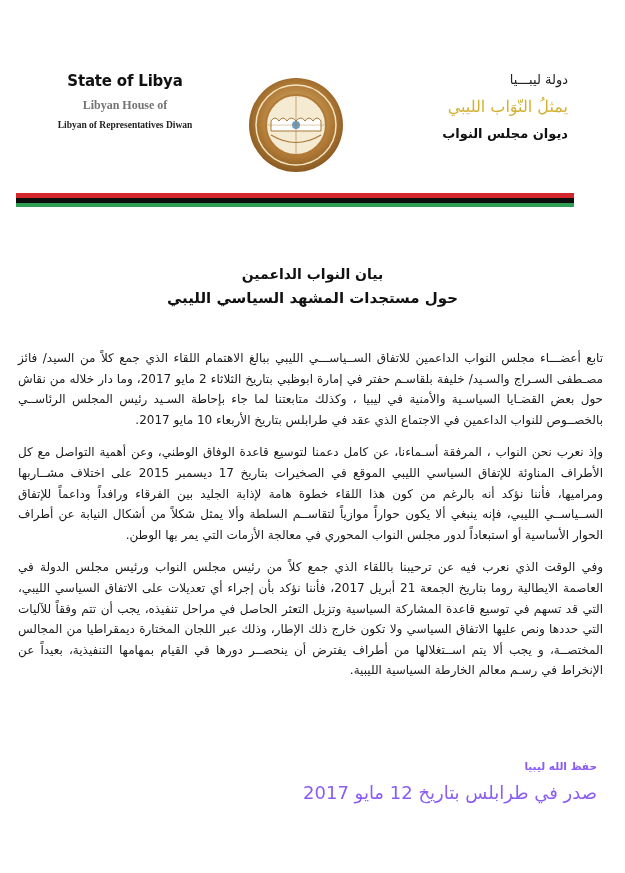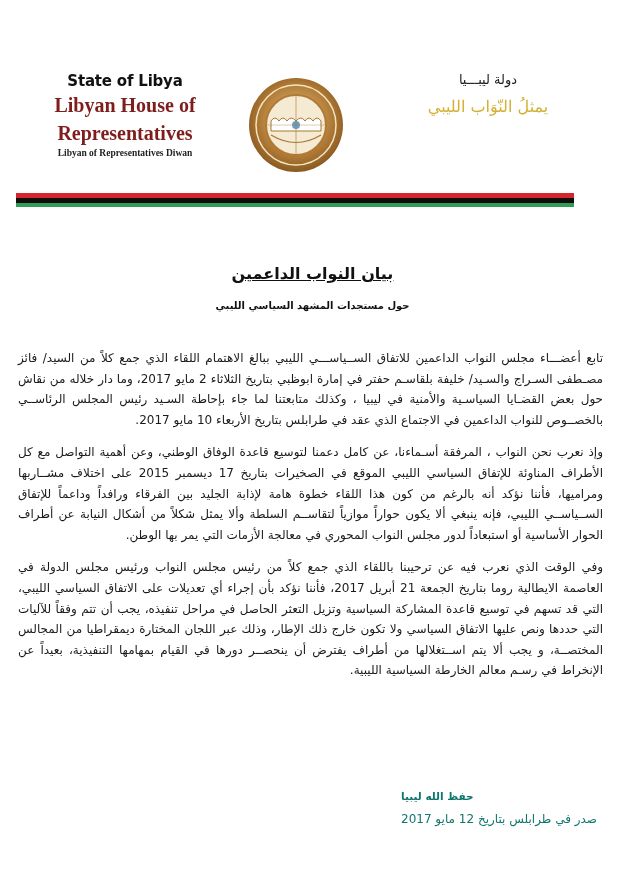--- a/index.html
+++ b/index.html
@@ -1,52 +1,51 @@
 <!DOCTYPE html>
 <html><head>
 <meta charset="utf-8">
 <style>
   html, body { margin: 0; padding: 0; background: #ffffff; }
   body { width: 625px; height: 873px; position: relative; overflow: hidden; color: #1a1a1a; }
   .letterhead { position: absolute; left: 0; top: 0; width: 625px; height: 215px; }
   .lh-en { position: absolute; left: 40px; top: 72px; width: 170px; text-align: center; }
   .lh-en .state { font-family: "DejaVu Sans", sans-serif; font-weight: bold; font-size: 15px; color: #111; letter-spacing: -0.2px; }
-  .lh-en .house { font-family: "Liberation Serif", serif; font-weight: bold; font-size: 20px; color: #7f1d1d; line-height: 26px; margin-top: 2px; }
+  .lh-en .house { font-family: "Liberation Serif", serif; font-weight: bold; font-size: 12px; color: #737373; line-height: 26px; margin-top: 2px; }
   .lh-en .diwan { font-family: "Liberation Serif", serif; font-weight: bold; font-size: 9.5px; color: #222; margin-top: 2px; }
   .seal { position: absolute; left: 247px; top: 75px; width: 98px; height: 100px; }
-  .lh-ar { position: absolute; left: 408px; top: 72px; width: 160px; text-align: center; direction: rtl; }
+  .lh-ar { position: absolute; left: 408px; top: 72px; width: 160px; text-align: right; direction: rtl; }
   .lh-ar .state-ar { font-family: "DejaVu Sans", sans-serif; font-size: 13px; color: #222; }
   .lh-ar .house-ar { font-family: "DejaVu Serif", serif; font-size: 16px; color: #d4b032; margin-top: 10px; }
   .lh-ar .diwan-ar { font-family: "DejaVu Sans", sans-serif; font-weight: bold; font-size: 13px; color: #111; margin-top: 10px; }
   .flag-bar { position: absolute; left: 16px; top: 193px; width: 558px; height: 14px; }
   .flag-bar .red { height: 5px; background: #d4262c; }
   .flag-bar .black { height: 5px; background: #0d0d0d; }
   .flag-bar .green { height: 4px; background: #2f9e55; }
 
   .title { position: absolute; left: 0; top: 262px; width: 625px; text-align: center; direction: rtl;
            font-family: "DejaVu Sans", sans-serif; font-weight: bold; color: #111; }
-  .title .t1 { font-size: 16px; line-height: 24px; text-decoration: underline; }
-  .title .t2 { font-size: 10px; line-height: 24px; margin-top: 8px; }
+  .title .t1 { font-size: 14px; line-height: 24px; }
+  .title .t2 { font-size: 15px; line-height: 24px; }
 
   .body { position: absolute; left: 18px; top: 348px; width: 585px; direction: rtl; text-align: justify;
           font-family: "DejaVu Sans", sans-serif; font-size: 12px; line-height: 20.6px; color: #1a1a1a; }
   .body p { margin: 0 0 12px 0; text-align-last: right; }
-  .sign { position: absolute; right: 28px; top: 790px; direction: rtl; text-align: left;
-          font-family: "DejaVu Sans", sans-serif; color: #0f766e; }
+  .sign { position: absolute; right: 28px; top: 760px; direction: rtl; text-align: right;
+          font-family: "DejaVu Sans", sans-serif; color: #8b5cf6; }
   .sign .god { font-size: 10.5px; font-weight: bold; }
-  .sign .issued { font-size: 12px; margin-top: 10px; }
+  .sign .issued { font-size: 18px; margin-top: 10px; }
 </style>
 </head>
 <body>
 
 <div class="letterhead">
   <div class="lh-en">
     <div class="state">State of Libya</div>
     <div class="house">Libyan House of</div>
-    <div class="house">Representatives</div>
     <div class="diwan">Libyan of Representatives Diwan</div>
   </div>
 
   <div class="seal">
     <svg width="98" height="100" viewBox="0 0 98 100">
       <defs>
         <radialGradient id="sg" cx="50%" cy="45%" r="55%">
           <stop offset="0%" stop-color="#e9c98a"></stop>
           <stop offset="70%" stop-color="#b07a36"></stop>
           <stop offset="100%" stop-color="#8a5a22"></stop>
@@ -60,20 +59,21 @@
       <circle cx="49" cy="50" r="4" fill="#6aa0c8"></circle>
       <path d="M24 60 Q49 75 74 60" fill="none" stroke="#a87636" stroke-width="1.2"></path>
       <line x1="49" y1="20" x2="49" y2="80" stroke="#a87636" stroke-width="0.6"></line>
       <line x1="19" y1="50" x2="79" y2="50" stroke="#a87636" stroke-width="0.4"></line>
     </svg>
   </div>
 
   <div class="lh-ar">
     <div class="state-ar">دولة ليبـــيا</div>
     <div class="house-ar">يمثلُ النّوَاب الليبي</div>
+    <div class="diwan-ar">ديوان مجلس النواب</div>
   </div>
 
   <div class="flag-bar">
     <div class="red"></div>
     <div class="black"></div>
     <div class="green"></div>
   </div>
 </div>
 
 <div class="title">

